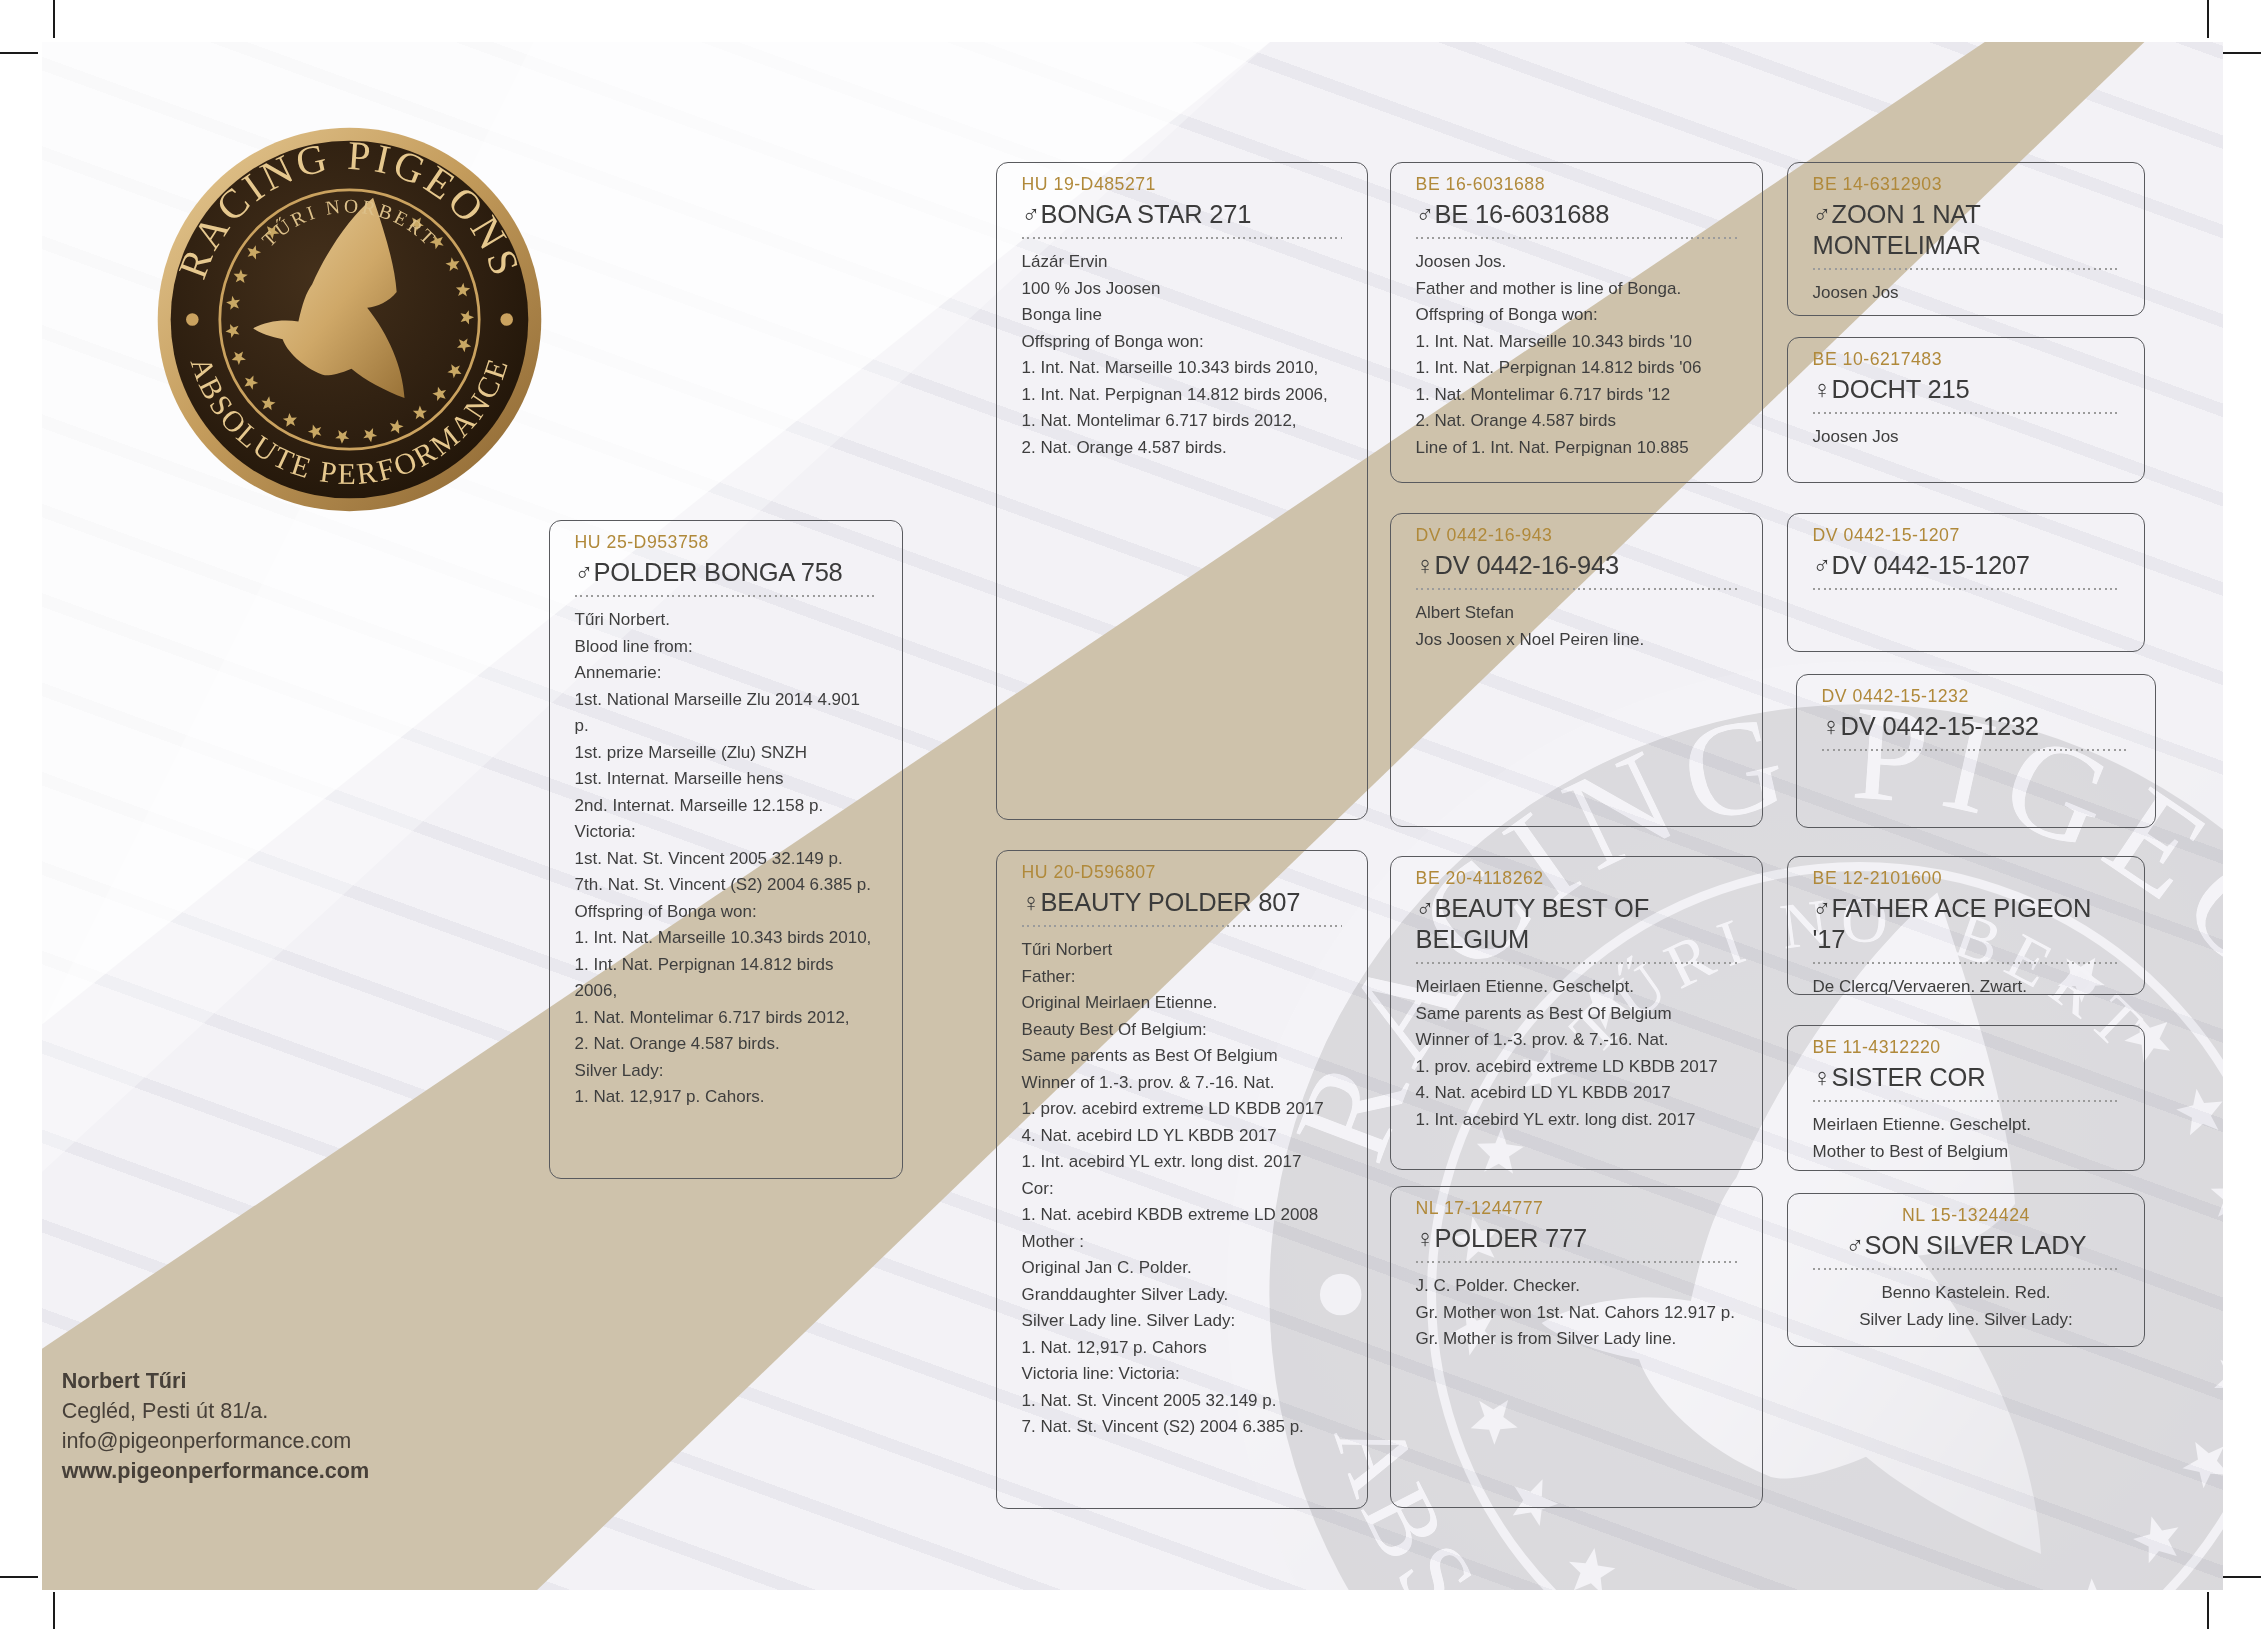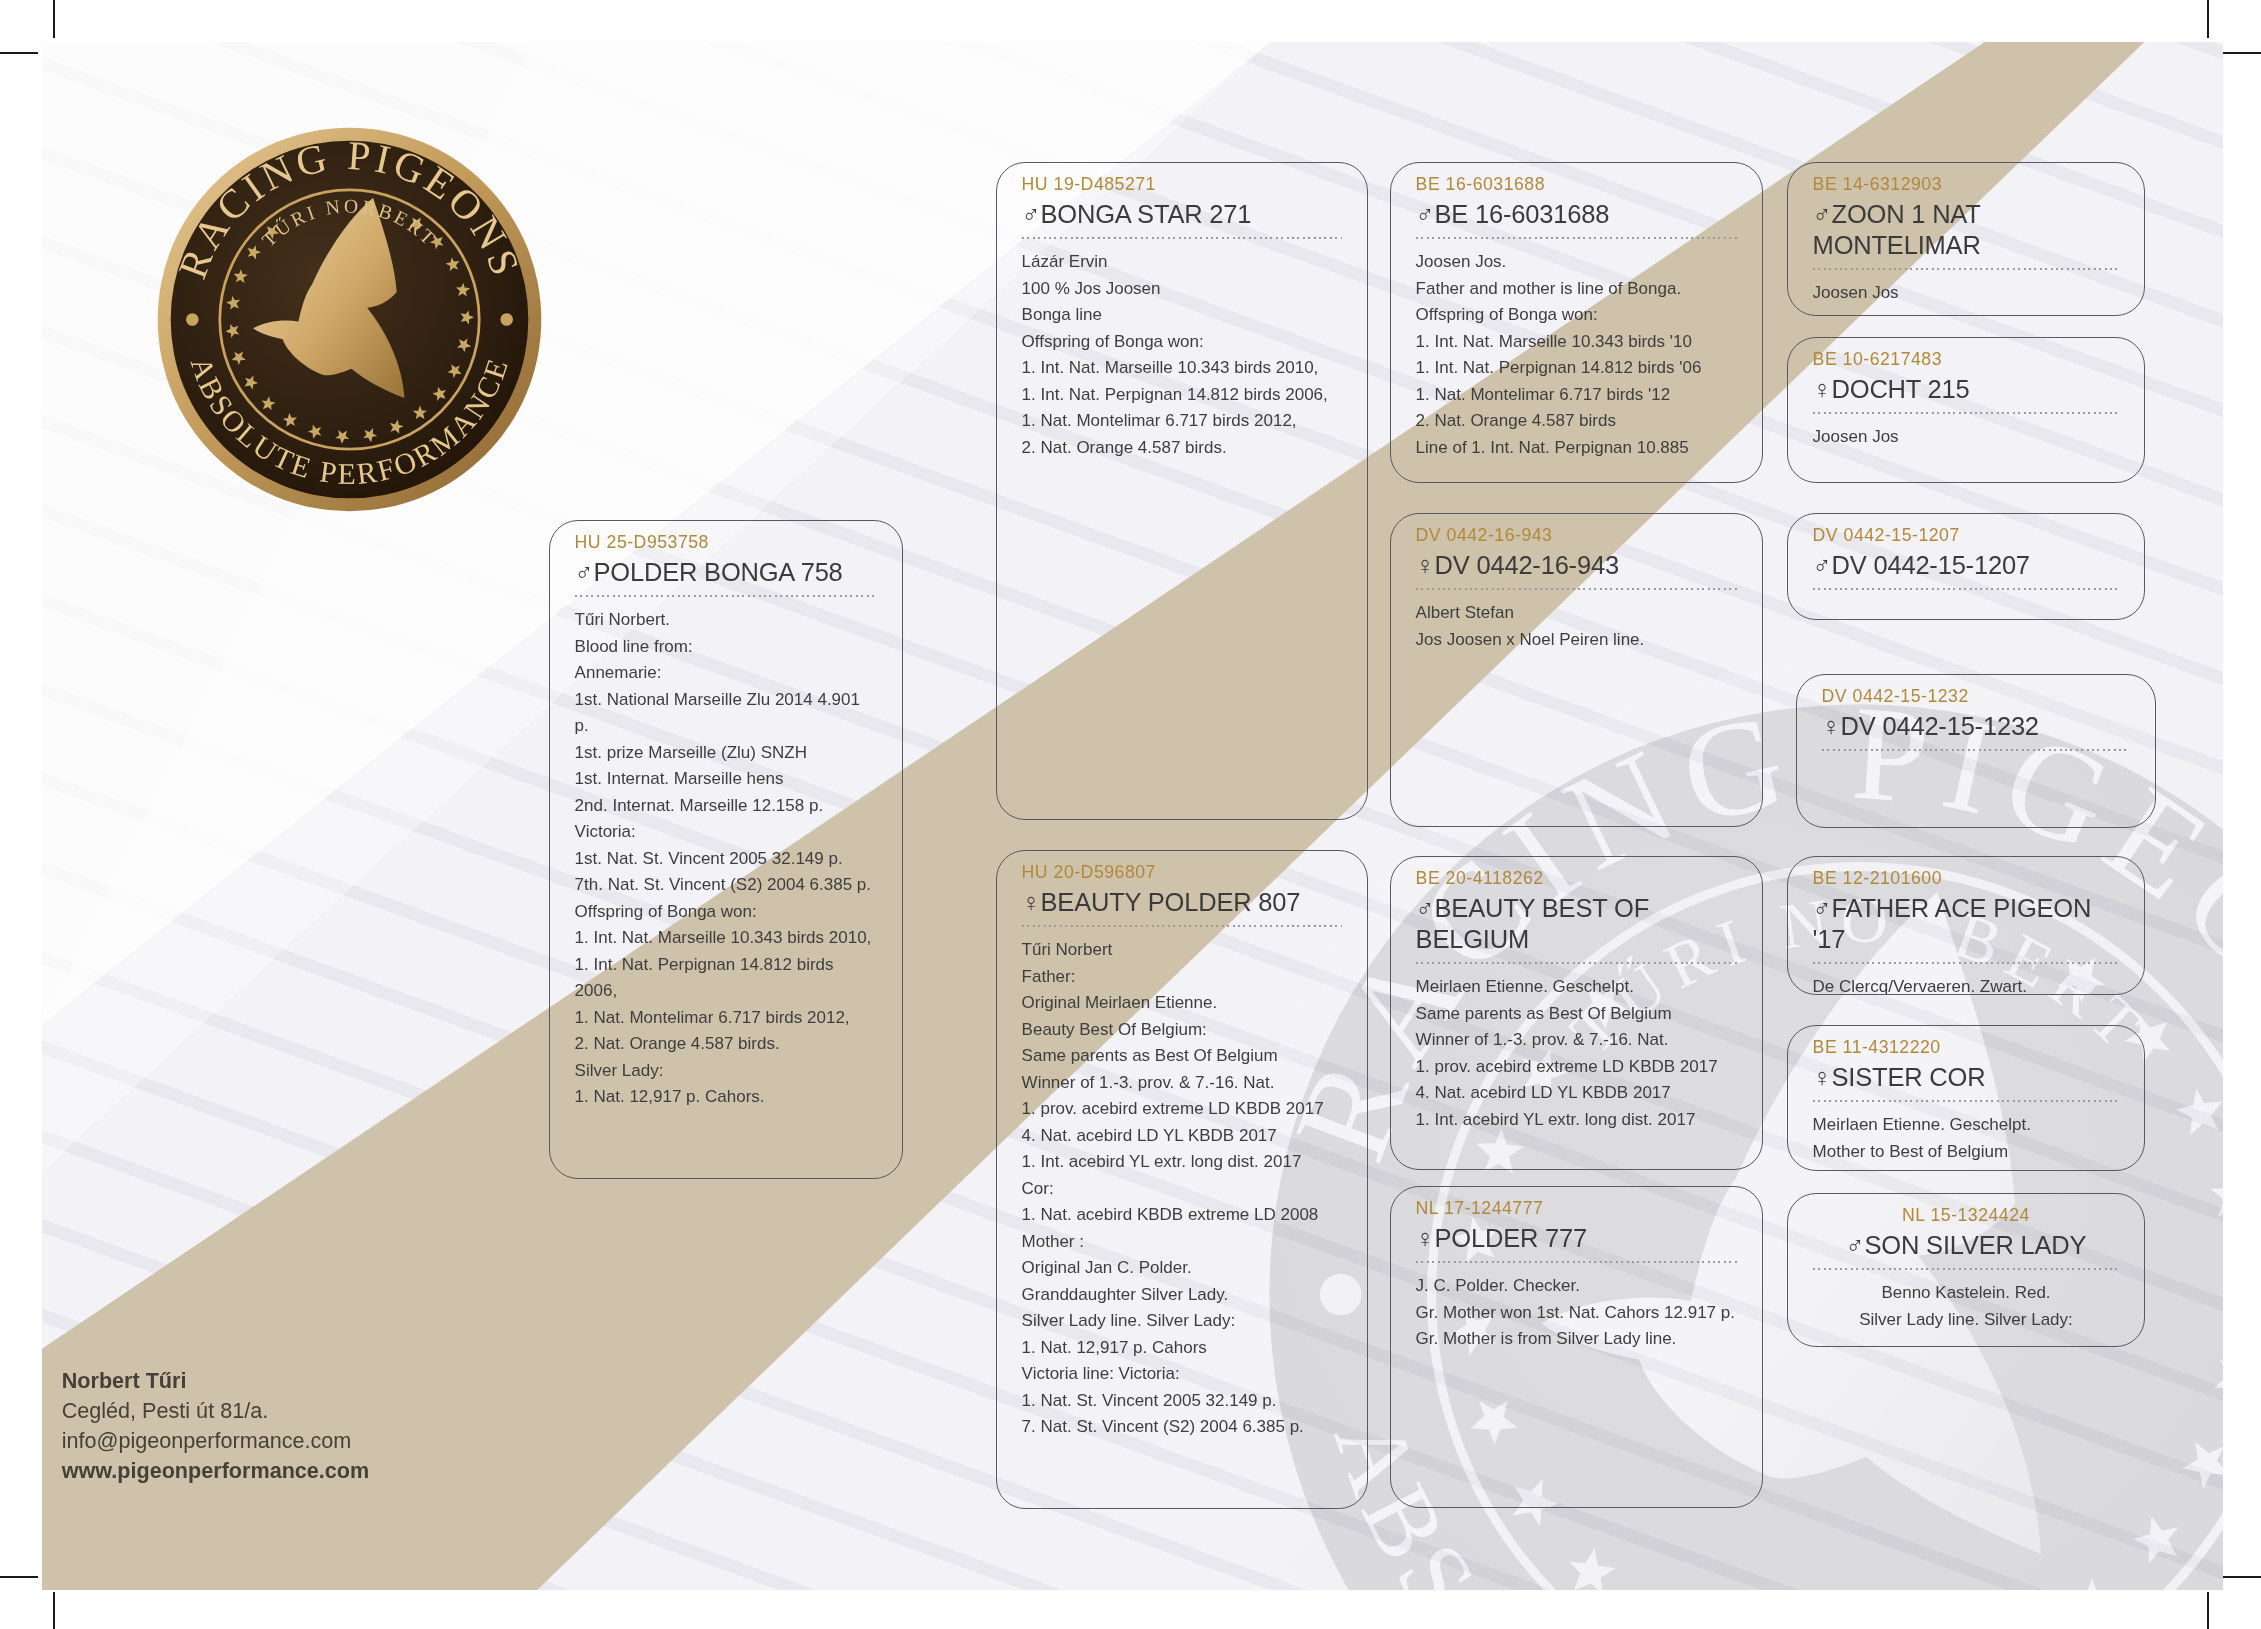--- a/index.html
+++ b/index.html
@@ -13,21 +13,21 @@
   #stripes{position:absolute;inset:0;
         background:repeating-linear-gradient(20deg,#e9e8ee 0 12.8px,rgba(0,0,0,0) 12.8px 84px);}
   #softwhite{position:absolute;inset:0;}
   .bandsvg{position:absolute;inset:0;width:100%;height:100%;}
   
   #watermark{position:absolute;left:1169px;top:604px;width:1297px;height:1297px;
              opacity:0.12;filter:grayscale(1) brightness(1.45);pointer-events:none;}
   
   #logo{position:absolute;left:111px;top:81px;width:393px;height:393px;}
   
-  .card{position:absolute;border:1.5px solid #595a5e;border-radius:29px;
+  .card{position:absolute;border:1.5px solid #595a5e;border-radius:12px;
         padding:10.8px 24.6px;box-sizing:border-box;overflow:hidden;background:transparent;}
   .ring{font-size:17.7px;line-height:21.6px;color:#b0893a;letter-spacing:0.5px;}
   .title{font-size:25.5px;line-height:31px;color:#3b3b3b;margin-top:3.9px;letter-spacing:-0.2px;
          white-space:normal;}
   .title .sex{font-size:25.5px;color:#3b3b3b;}
   .cdiv{height:1.5px;margin:6.9px 0 10.8px 0;
         background-image:repeating-linear-gradient(90deg,#9b9b9b 0 2px,rgba(0,0,0,0) 2px 5.4px);}
   .body{font-size:17px;line-height:26.5px;color:#3e3e3e;}
   .body .line{white-space:normal;}
   
@@ -316,21 +316,21 @@
         </div>
   </div>
       <div class="card" style="left: 1745px; top: 295px; width: 358px; height: 146px;">
     <div class="ring">BE 10-6217483</div>
     <div class="title"><span class="sex">♀</span><span class="nm">DOCHT 215</span></div>
     <div class="cdiv"></div>
     <div class="body">
           <div class="line">Joosen Jos</div>
         </div>
   </div>
-      <div class="card" style="left: 1745px; top: 471px; width: 358px; height: 107px;">
+      <div class="card" style="left: 1745px; top: 471px; width: 358px; height: 139px;">
     <div class="ring">DV 0442-15-1207</div>
     <div class="title"><span class="sex">♂</span><span class="nm">DV 0442-15-1207</span></div>
     <div class="cdiv"></div>
     <div class="body"></div>
   </div>
       <div class="card" style="left: 1754px; top: 632px; width: 360px; height: 154px;">
     <div class="ring">DV 0442-15-1232</div>
     <div class="title"><span class="sex">♀</span><span class="nm">DV 0442-15-1232</span></div>
     <div class="cdiv"></div>
     <div class="body"></div>

